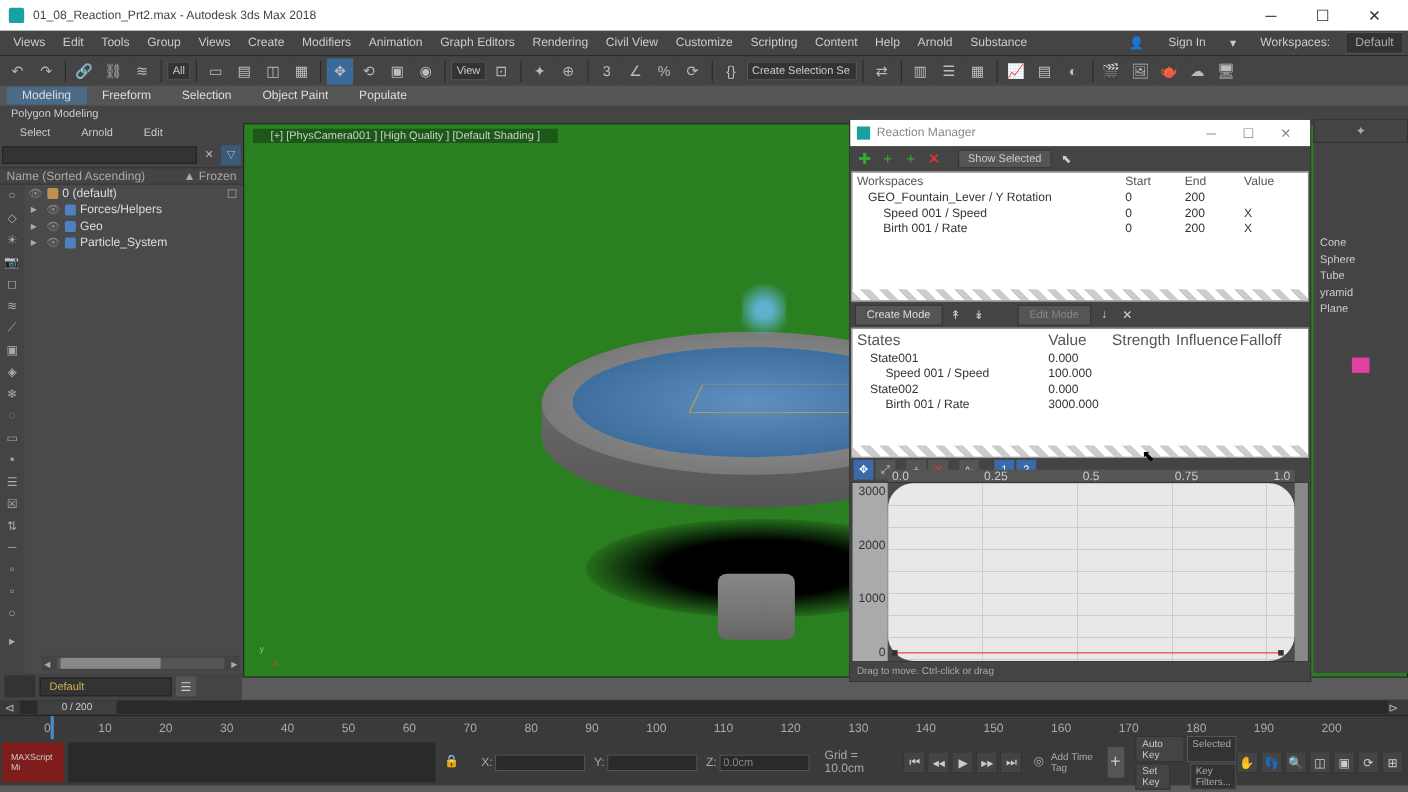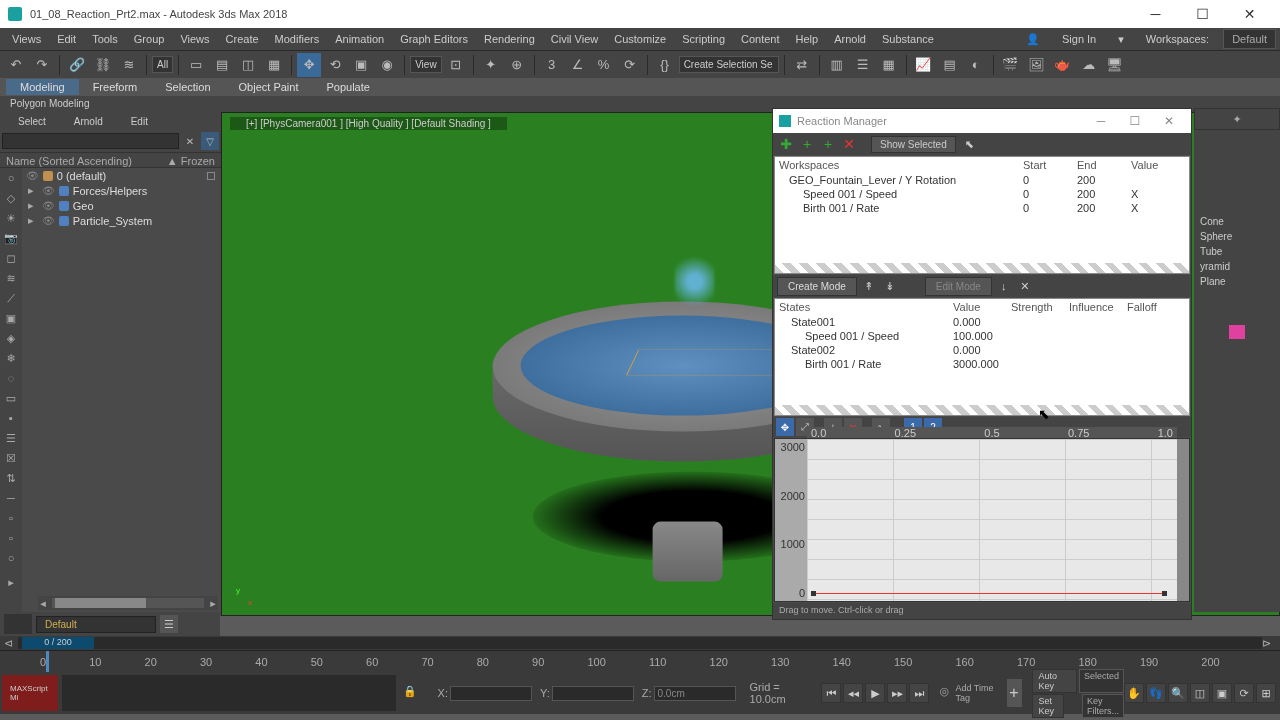--- a/index.html
+++ b/index.html
@@ -73,31 +73,31 @@
 .rrow span { width:54px; }
 .rrow.i2 { padding-left:28px; }
 .scrolldiag { position:absolute; bottom:0; left:0; right:0; height:10px; background:repeating-linear-gradient(45deg,#ccc 0 6px,#fff 6px 12px); }
 .modebar { height:22px; background:#444; display:flex; align-items:center; padding:0 4px; gap:3px; }
 .modebtn { background:#555; color:#ddd; padding:3px 10px; font-size:10px; border:1px solid #333; }
 .modebtn.dis { color:#888; }
 .sm { width:18px; height:18px; color:#ccc; display:flex; align-items:center; justify-content:center; font-size:11px; }
 .slist { background:#fff; color:#333; height:118px; font-size:10px; border:1px solid #888; margin:1px; position:relative; }
 .slist .hdr { display:flex; padding:2px 4px; color:#555; }
 .slist .hdr span:nth-child(1){ flex:1; }
-.slist .hdr span { width:58px; font-size:11px; }
+.slist .hdr span { width:58px; font-size:14px; }
 .srow { display:flex; padding:1px 4px 1px 16px; }
 .srow span:nth-child(1){ flex:1; }
 .srow span { width:58px; }
 .srow.i2 { padding-left:30px; }
 .curvetool { height:20px; background:#444; display:flex; align-items:center; padding:0 3px; gap:2px; }
 .ctbtn { width:18px; height:18px; display:flex; align-items:center; justify-content:center; font-size:10px; color:#ccc; background:#555; }
 .ctbtn.on { background:#3a6aaa; color:#fff; }
 .curveed { flex:1; display:flex; background:#4a4a4a; border:1px solid #333; margin:1px; }
 .cy { width:32px; background:#aaa; display:flex; flex-direction:column; justify-content:space-between; padding:2px 2px; font-size:9px; color:#333; text-align:right;gap:23px; }
-.cg { flex:1; background:#e8e8e8; position:relative; background-image:repeating-linear-gradient(to right,#ccc 0 1px,transparent 1px 86px),repeating-linear-gradient(to bottom,#ccc 0 1px,transparent 1px 20px); }
+.cg { flex:1; background:#e8e8e8; position:relative; background-image:repeating-linear-gradient(to right,#ccc 0 1px,transparent 1px 86px),repeating-linear-gradient(to bottom,#ccc 0 1px,transparent 1px 20px);border-radius:24px; }
 .cx { position:absolute; top:-12px; left:0; right:0; display:flex; justify-content:space-between; font-size:9px; color:#ccc; padding:0 4px; background:#555; height:11px; }
 .cvline { position:absolute; bottom:7px; left:4px; right:10px; height:1px; background:#e33; }
 .cvline::before { content:''; position:absolute; left:0; top:-2px; width:5px; height:5px; background:#333; }
 .cvline::after { content:''; position:absolute; right:0; top:-2px; width:5px; height:5px; background:#333; }
 .cvsb { width:12px; background:#888; }
 .statusline { height:16px; background:#444; color:#aaa; font-size:9px; padding:2px 6px; }
 .cmdpanel { position:absolute; right:0; top:108px; width:86px; height:504px; background:#444; }
 .cmdtabs { height:22px; display:flex; }
 .cmdtabs div { flex:1; height:22px; background:#444; border:1px solid #333; display:flex; align-items:center; justify-content:center; color:#aaa; font-size:11px; }
 .objlist { padding:4px 2px; }
@@ -466,21 +466,21 @@
 
 <div class="matrow" style="position:absolute;left:0;top:612px;width:220px">
   <div style="width:28px;height:20px;background:#333"></div>
   <div class="matbox">Default</div>
   <div style="width:18px;height:18px;background:#555;color:#ccc;display:flex;align-items:center;justify-content:center">☰</div>
 </div>
 
 <div class="timeslider" style="position:absolute;left:0;top:636px;right:0">
   <div style="width:14px;color:#aaa">⊲</div>
   <div style="flex:1;height:12px;background:#2a2a2a;position:relative">
-    <div style="position:absolute;left:4px;width:72px;height:100%;background:#0c4a6e;color:#ccc;text-align:center;font-size:9px">0 / 200</div>
+    <div style="position:absolute;left:16px;width:72px;height:100%;background:#404040;color:#ccc;text-align:center;font-size:9px">0 / 200</div>
   </div>
   <div style="width:14px;color:#aaa">⊳</div>
 </div>
 
 <div class="timeruler" style="position:absolute;left:0;top:650px;right:0">
   <div class="timecursor"></div>
   <span>0</span>
     <span>10</span>
     <span>20</span>
     <span>30</span>

